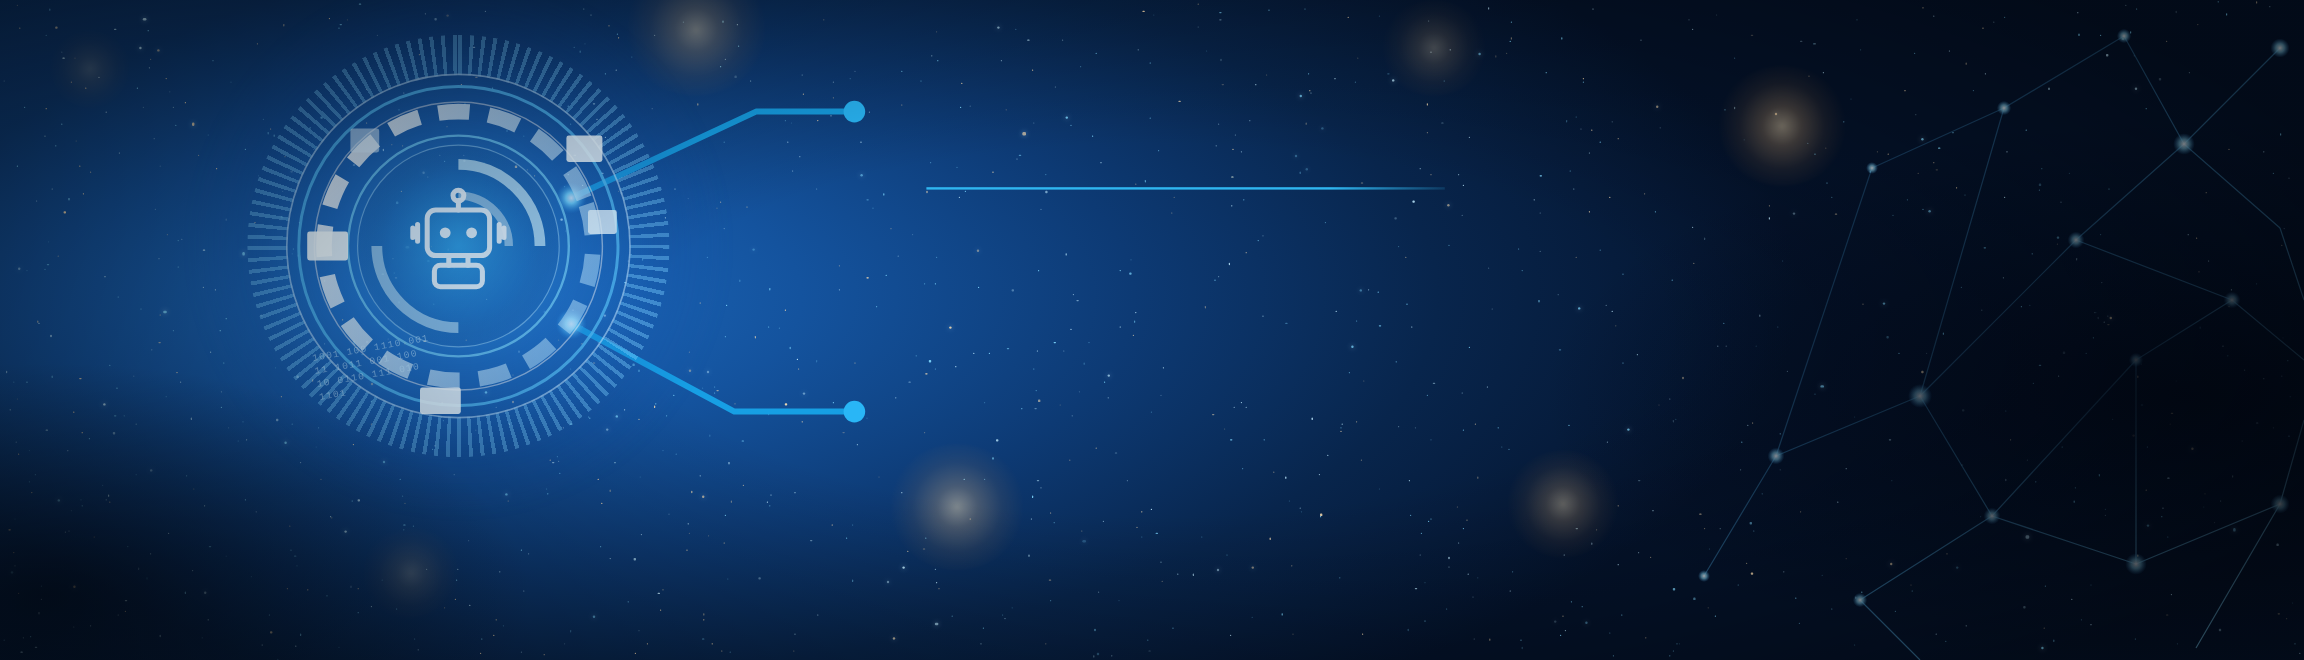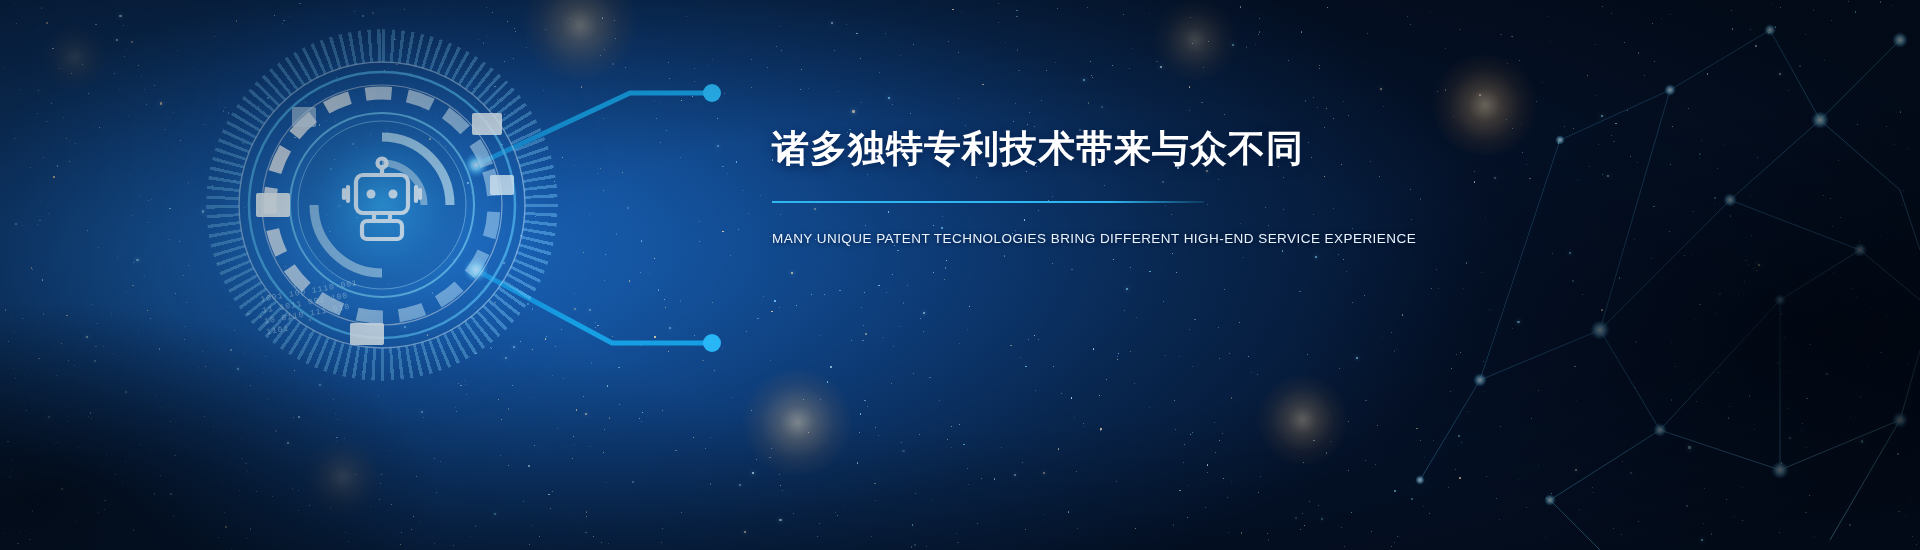--- a/index.html
+++ b/index.html
@@ -1391,18 +1391,16 @@
   <div style="position:absolute; left:262px; top:278px; width:180px; color:#b9e3ff; opacity:.55;
               font-family:'Liberation Mono', monospace; font-size:8px; line-height:11px; letter-spacing:1px;
               transform:rotate(-10deg); white-space:pre; pointer-events:none;">1001 100 1110 001
 11 1011 001 100
 10 0110 111 010
 1101</div>
 
   <div class="vignette"></div>
 
   <div class="copy">
-    <div class="headline">诸多独特专利技术带来与众不同</div>
     <div class="divider"></div>
-    <div class="subtitle">MANY UNIQUE PATENT TECHNOLOGIES BRING DIFFERENT HIGH-END SERVICE EXPERIENCE</div>
   </div>
 
 </div>
 
 </body></html>

